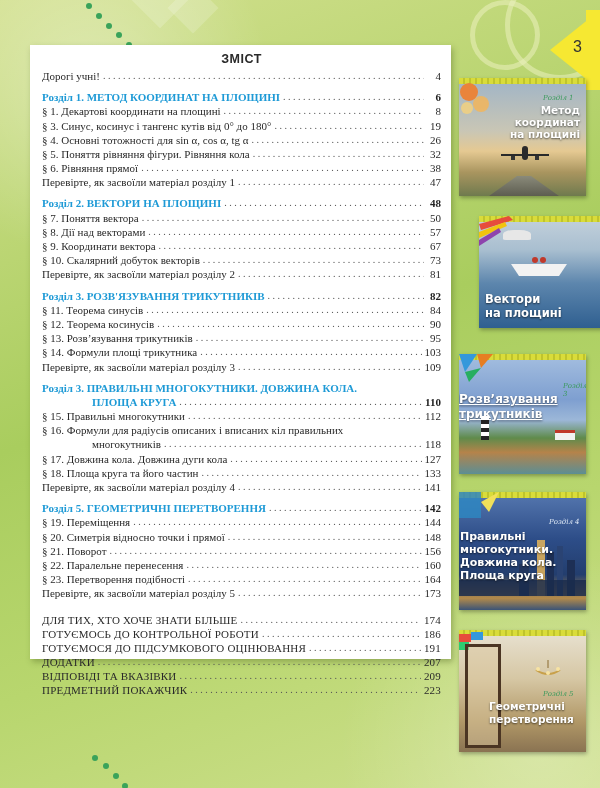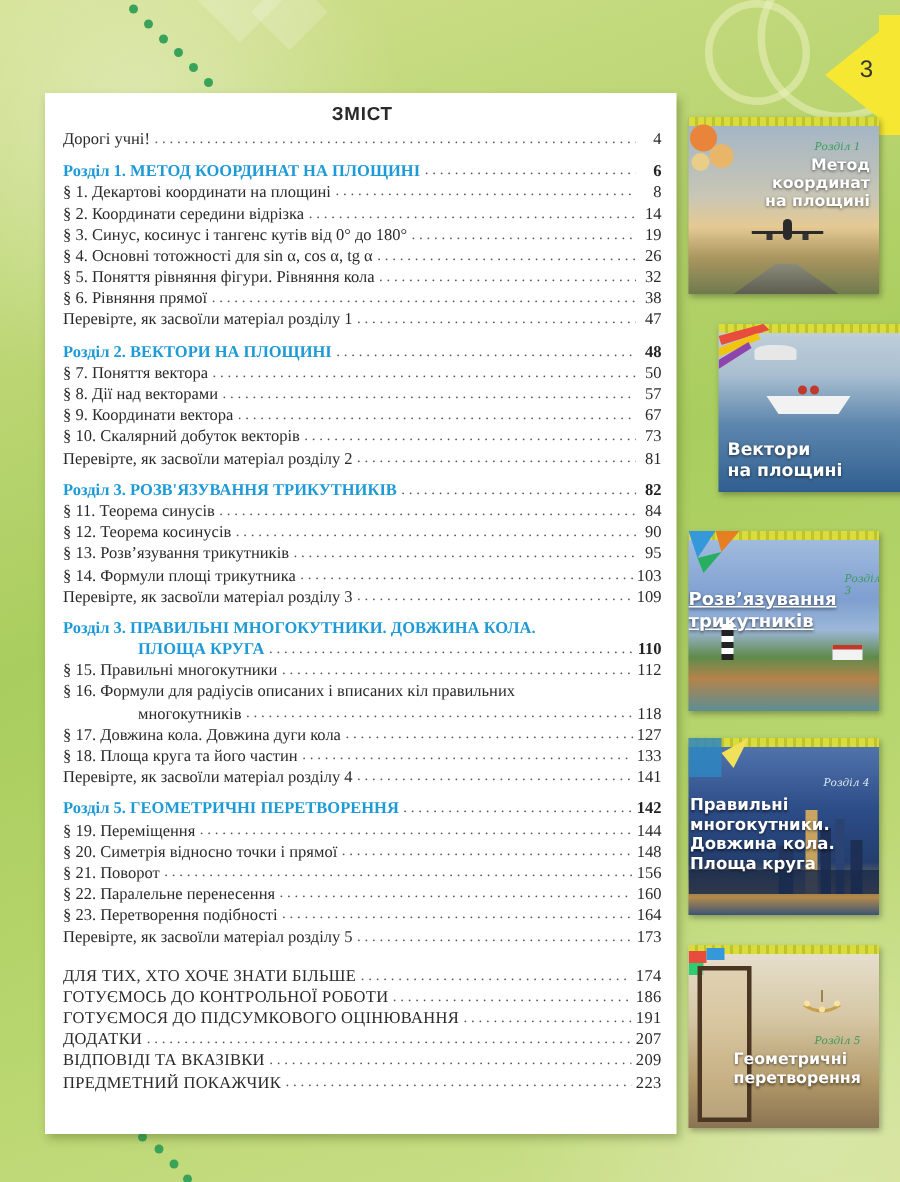--- a/index.html
+++ b/index.html
@@ -28,21 +28,21 @@
     }
     .page-corner .flag-fill {
       position: absolute; right: 0; top: 0; width: 14px; height: 80px; background: #f6e832;
     }
     .page-number {
       position: absolute; right: 18px; top: 28px;
       font-family: "Liberation Sans", sans-serif; font-size: 16px; color: #333;
     }
 
     .toc-panel {
-      position: absolute; left: 30px; top: 62px; width: 421px; height: 694px;
+      position: absolute; left: 30px; top: 45px; width: 421px; height: 614px;
       background: #ffffff;
       box-shadow: 2px 3px 6px rgba(60,80,20,0.35);
       padding: 6px 10px 0 12px;
       color: #2a2a2a;
     }
     .toc-title {
       text-align: center; font-family: "Liberation Sans", sans-serif;
       font-weight: bold; font-size: 12.5px; letter-spacing: 0.5px;
       margin-top: 1px; margin-bottom: 3px;
     }
@@ -148,25 +148,20 @@
     <span class="label">Розділ 1. МЕТОД КООРДИНАТ НА ПЛОЩИНІ</span>
     <span class="leader"></span>
     <span class="pg">6</span>
   </div>
   <div class="row">
       <span class="label">§ 1. Декартові координати на площині</span>
       <span class="leader"></span>
       <span class="pg">8</span>
     </div>
   <div class="row">
-      <span class="label">§ 2. Координати середини відрізка</span>
-      <span class="leader"></span>
-      <span class="pg">14</span>
-    </div>
-  <div class="row">
       <span class="label">§ 3. Синус, косинус і тангенс кутів від 0° до 180°</span>
       <span class="leader"></span>
       <span class="pg">19</span>
     </div>
   <div class="row">
       <span class="label">§ 4. Основні тотожності для sin α, cos α, tg α</span>
       <span class="leader"></span>
       <span class="pg">26</span>
     </div>
   <div class="row">

